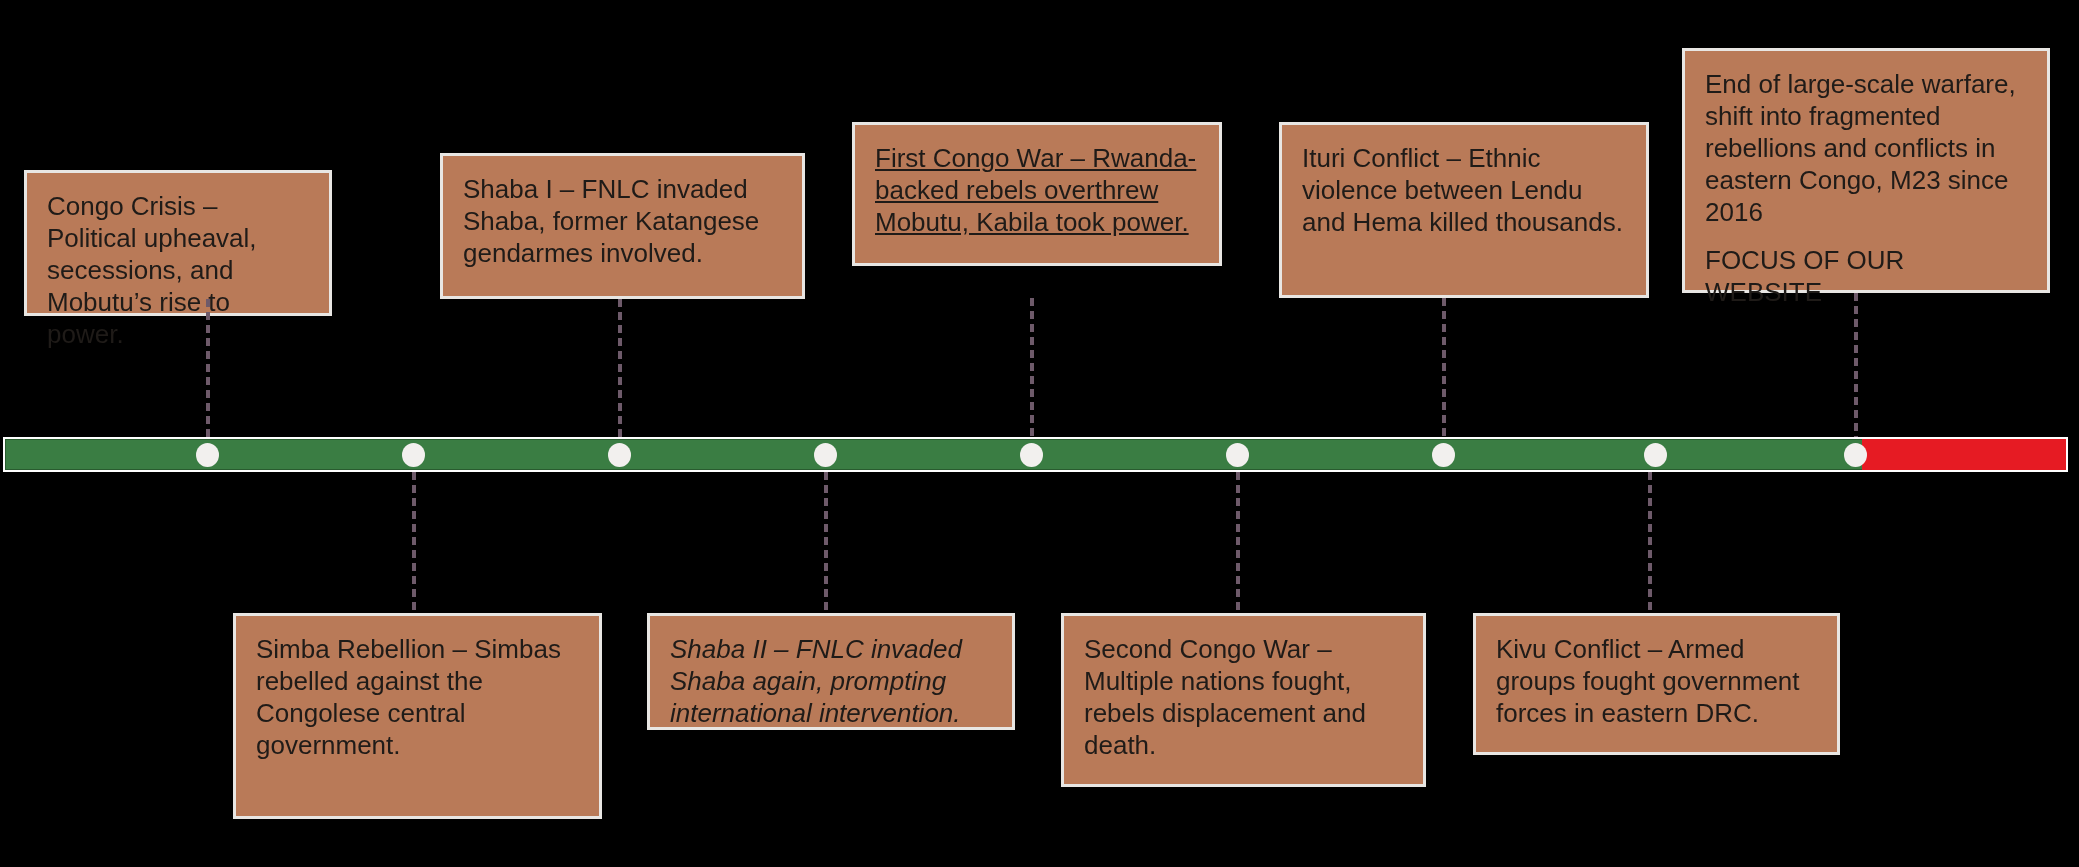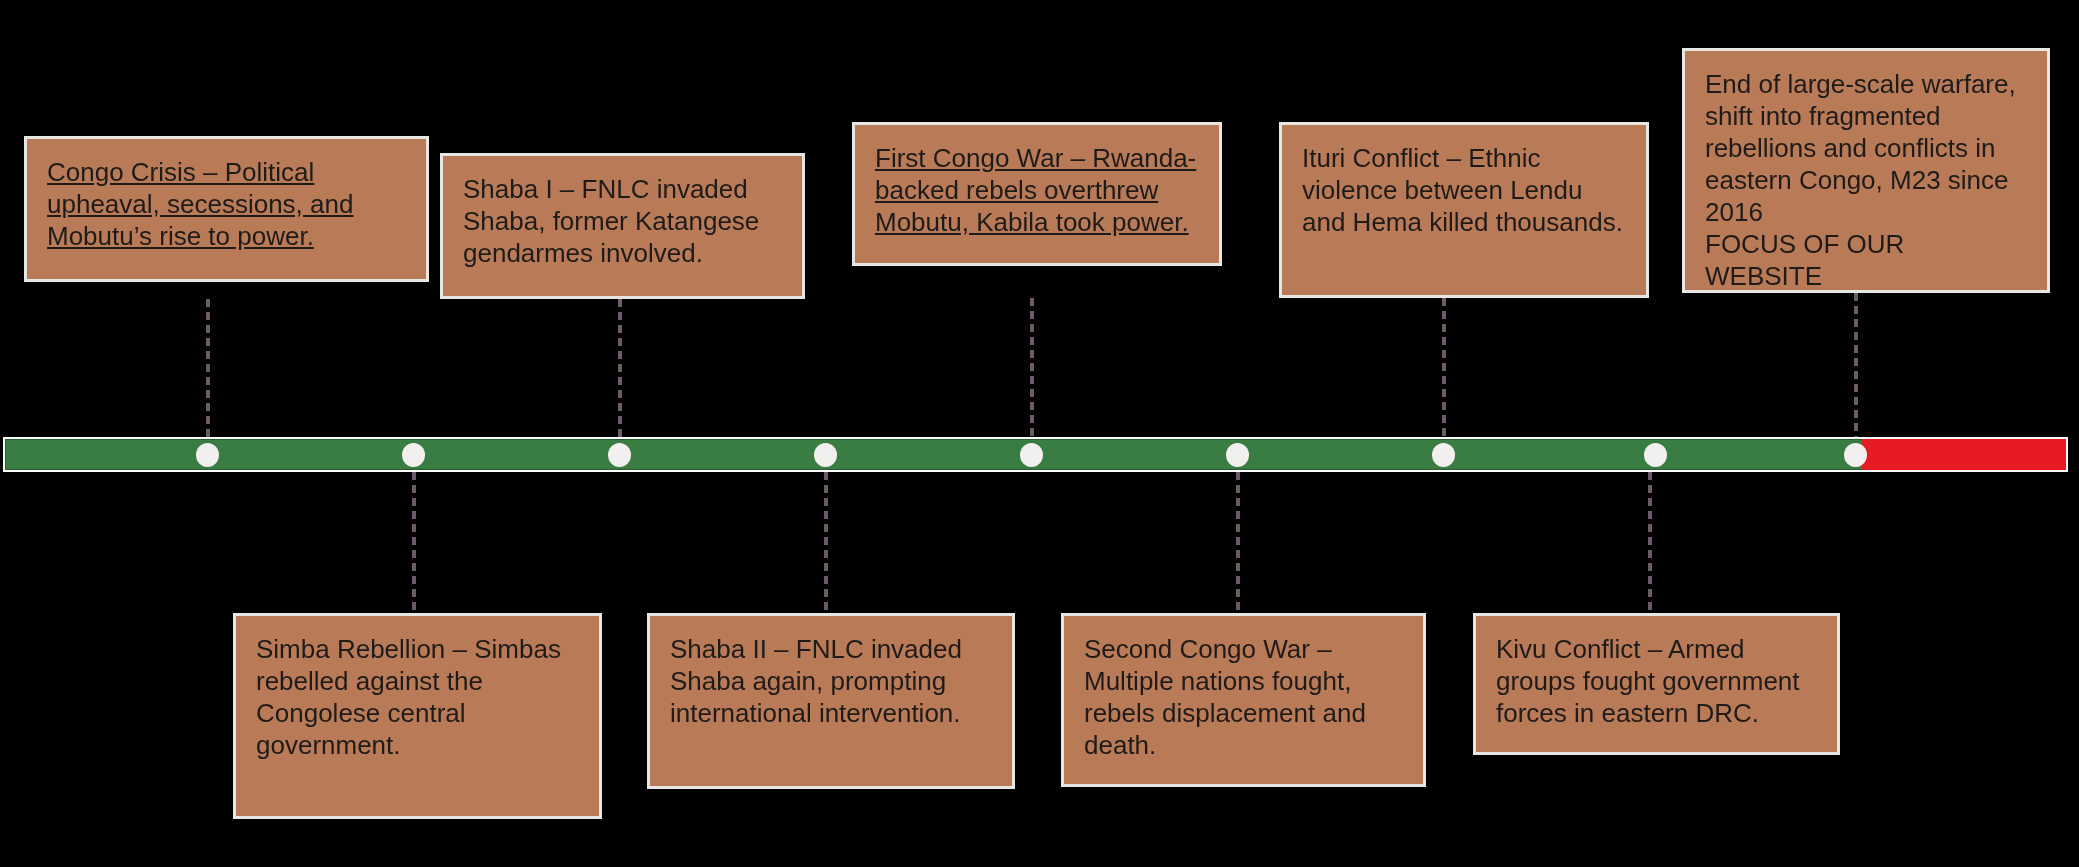--- a/index.html
+++ b/index.html
@@ -84,29 +84,29 @@
     position: absolute;
     box-sizing: border-box;
     background: var(--box-fill, #b97a58);
     border: 3px solid var(--box-border, #e8e6e3);
     padding: 18px 20px;
     color: var(--text-color, #1f1b18);
     font-size: 26px;
     line-height: 1.23;
   }
   .event-box p { margin: 0; }
-  .event-box p + p { }
+  .event-box p + p { margin-top: 16px; }
 
-  .e1 { left: 24px;   top: 136px; width: 405px; height: 146px; text-decoration: underline; }
+  .e1 { left: 24px;   top: 170px; width: 308px; height: 146px; }
   .e3 { left: 440px;  top: 153px; width: 365px; height: 146px; }
   .e5 { left: 852px;  top: 122px; width: 370px; height: 144px; text-decoration: underline; }
   .e7 { left: 1265px; top: 122px; width: 370px; height: 176px; margin-left: 14px; }
   .e9 { left: 1682px; top: 48px;  width: 368px; height: 245px; }
   .e2 { left: 233px;  top: 613px; width: 369px; height: 206px; }
-  .e4 { left: 647px;  top: 613px; width: 368px; height: 176px; }
+  .e4 { left: 647px;  top: 613px; width: 368px; height: 117px; font-style: italic; }
   .e6 { left: 1061px; top: 613px; width: 365px; height: 174px; }
   .e8 { left: 1473px; top: 613px; width: 367px; height: 142px; }
 </style>
 </head>
 <body>
 
 <div class="slide">
 
   <div class="event-box e1">
     <p>Congo Crisis – Political upheaval, secessions, and Mobutu’s rise to power.</p>

